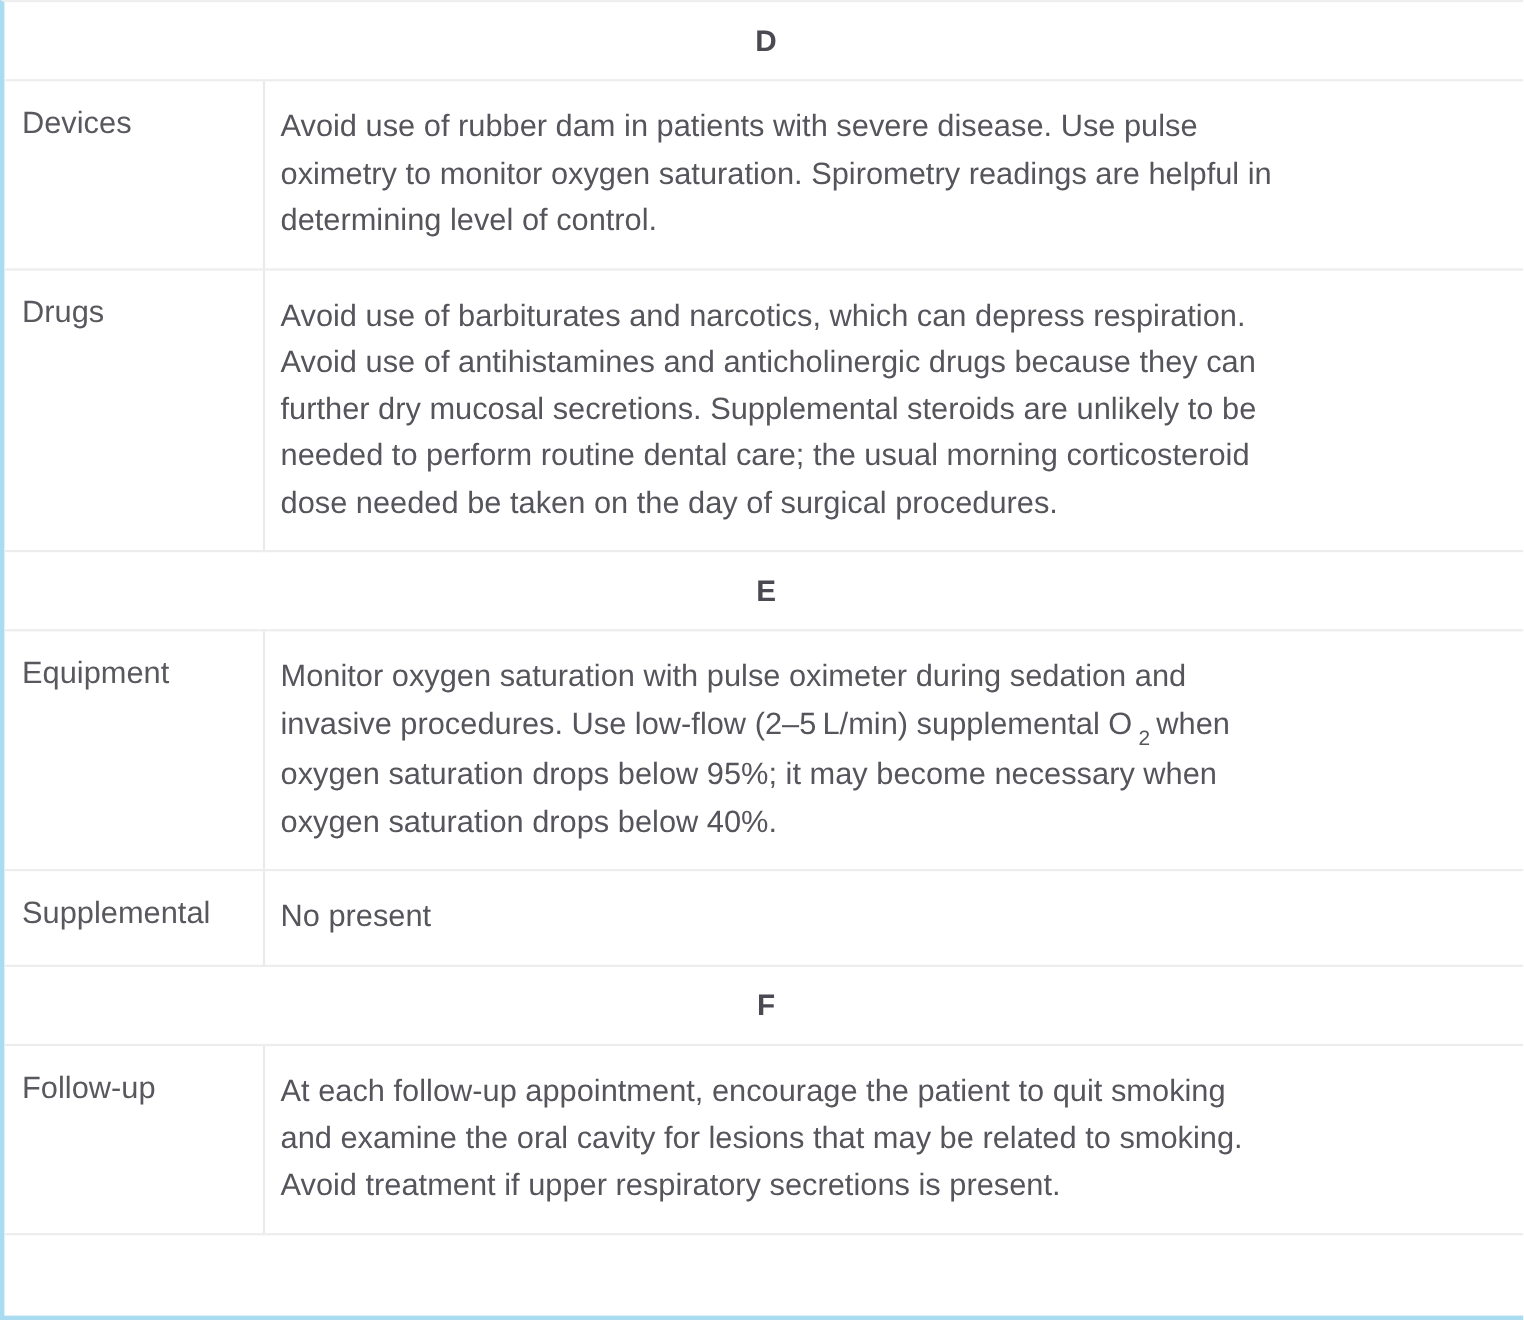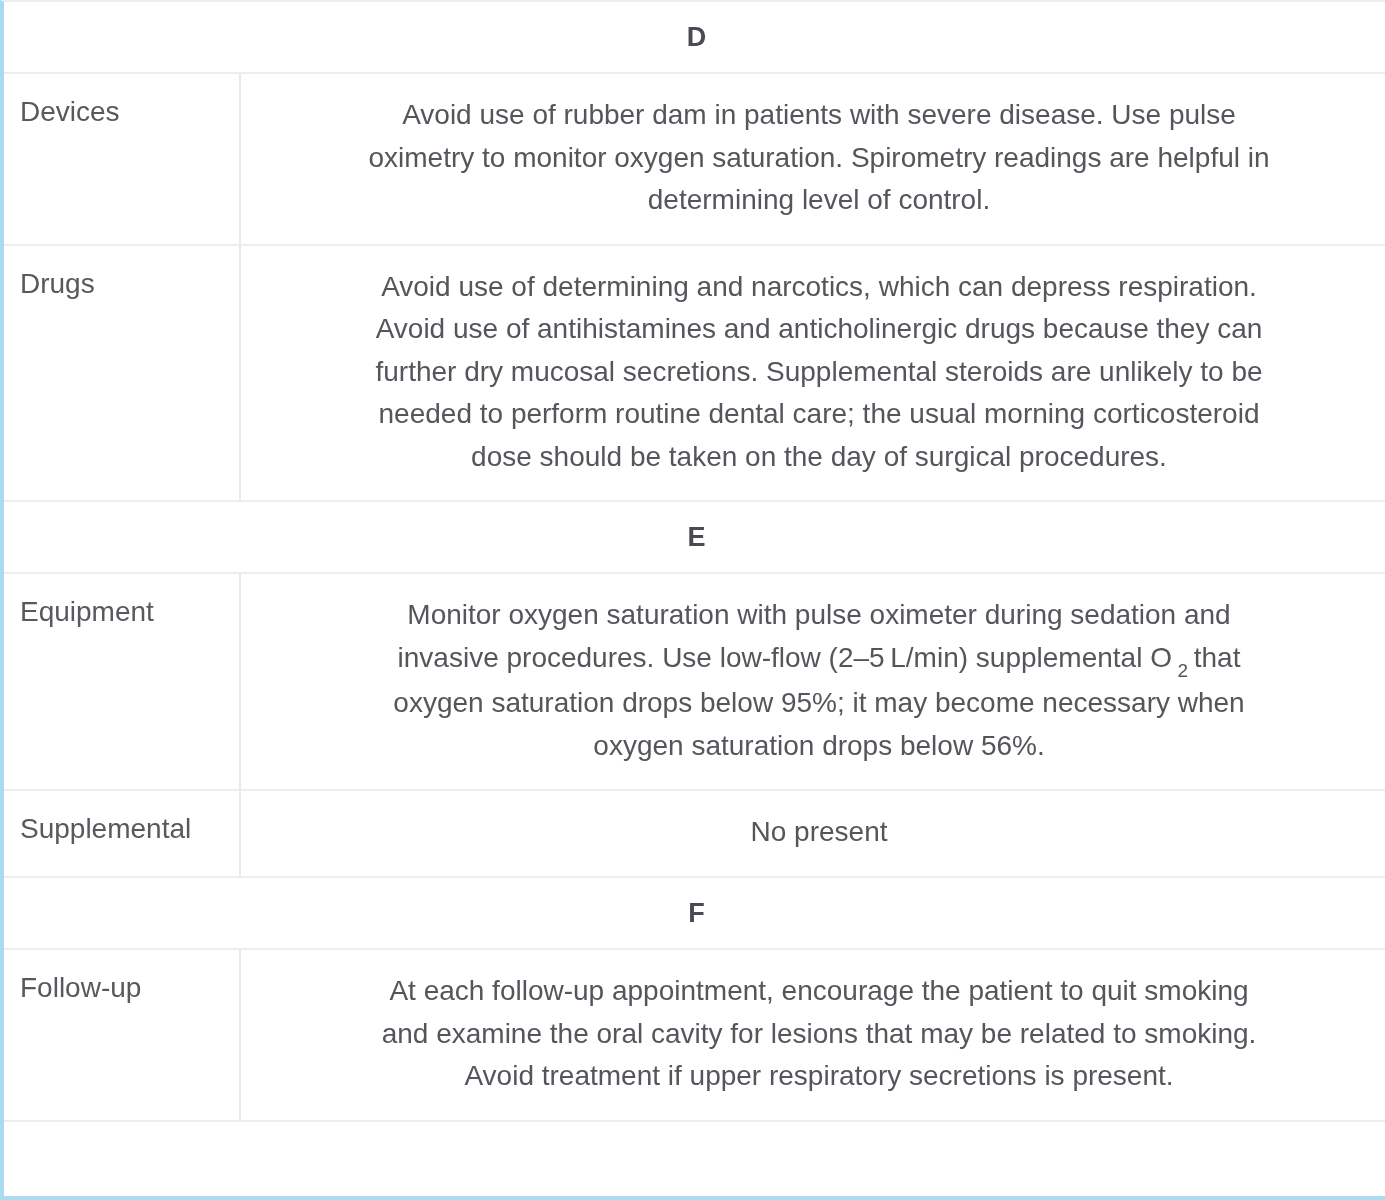--- a/index.html
+++ b/index.html
@@ -66,21 +66,20 @@
     color: #55555c;
     padding: 20px 6px 22px 14px;
     line-height: 1.52;
     white-space: nowrap;
     overflow: visible;
   }
 
   td.body-cell .ln {
     display: block;
     white-space: nowrap;
-    text-align: center;
   }
 
   .sub {
     font-size: 19px;
     vertical-align: sub;
     position: relative;
     top: 3px;
   }
 </style>
 </head>
@@ -103,39 +102,39 @@
         <td class="body-cell">
           <span class="ln">Avoid use of rubber dam in patients with severe disease. Use pulse</span>
           <span class="ln">oximetry to monitor oxygen saturation. Spirometry readings are helpful in</span>
           <span class="ln">determining level of control.</span>
         </td>
       </tr>
 
       <tr class="data-row">
         <td class="label-cell">Drugs</td>
         <td class="body-cell">
-          <span class="ln">Avoid use of determining and narcotics, which can depress respiration.</span>
+          <span class="ln">Avoid use of barbiturates and narcotics, which can depress respiration.</span>
           <span class="ln">Avoid use of antihistamines and anticholinergic drugs because they can</span>
           <span class="ln">further dry mucosal secretions. Supplemental steroids are unlikely to be</span>
           <span class="ln">needed to perform routine dental care; the usual morning corticosteroid</span>
-          <span class="ln">dose should be taken on the day of surgical procedures.</span>
+          <span class="ln">dose needed be taken on the day of surgical procedures.</span>
         </td>
       </tr>
 
       <tr class="section-row">
         <td class="section-cell" colspan="2">E</td>
       </tr>
 
       <tr class="data-row">
         <td class="label-cell">Equipment</td>
         <td class="body-cell">
           <span class="ln">Monitor oxygen saturation with pulse oximeter during sedation and</span>
-          <span class="ln"><span>invasive procedures. Use low-flow (2–5 L/min) supplemental O </span><span class="sub">2</span><span> that</span></span>
+          <span class="ln"><span>invasive procedures. Use low-flow (2–5 L/min) supplemental O </span><span class="sub">2</span><span> when</span></span>
           <span class="ln">oxygen saturation drops below 95%; it may become necessary when</span>
-          <span class="ln">oxygen saturation drops below 56%.</span>
+          <span class="ln">oxygen saturation drops below 40%.</span>
         </td>
       </tr>
 
       <tr class="data-row">
         <td class="label-cell">Supplemental</td>
         <td class="body-cell">
           <span class="ln">No present</span>
         </td>
       </tr>
 

